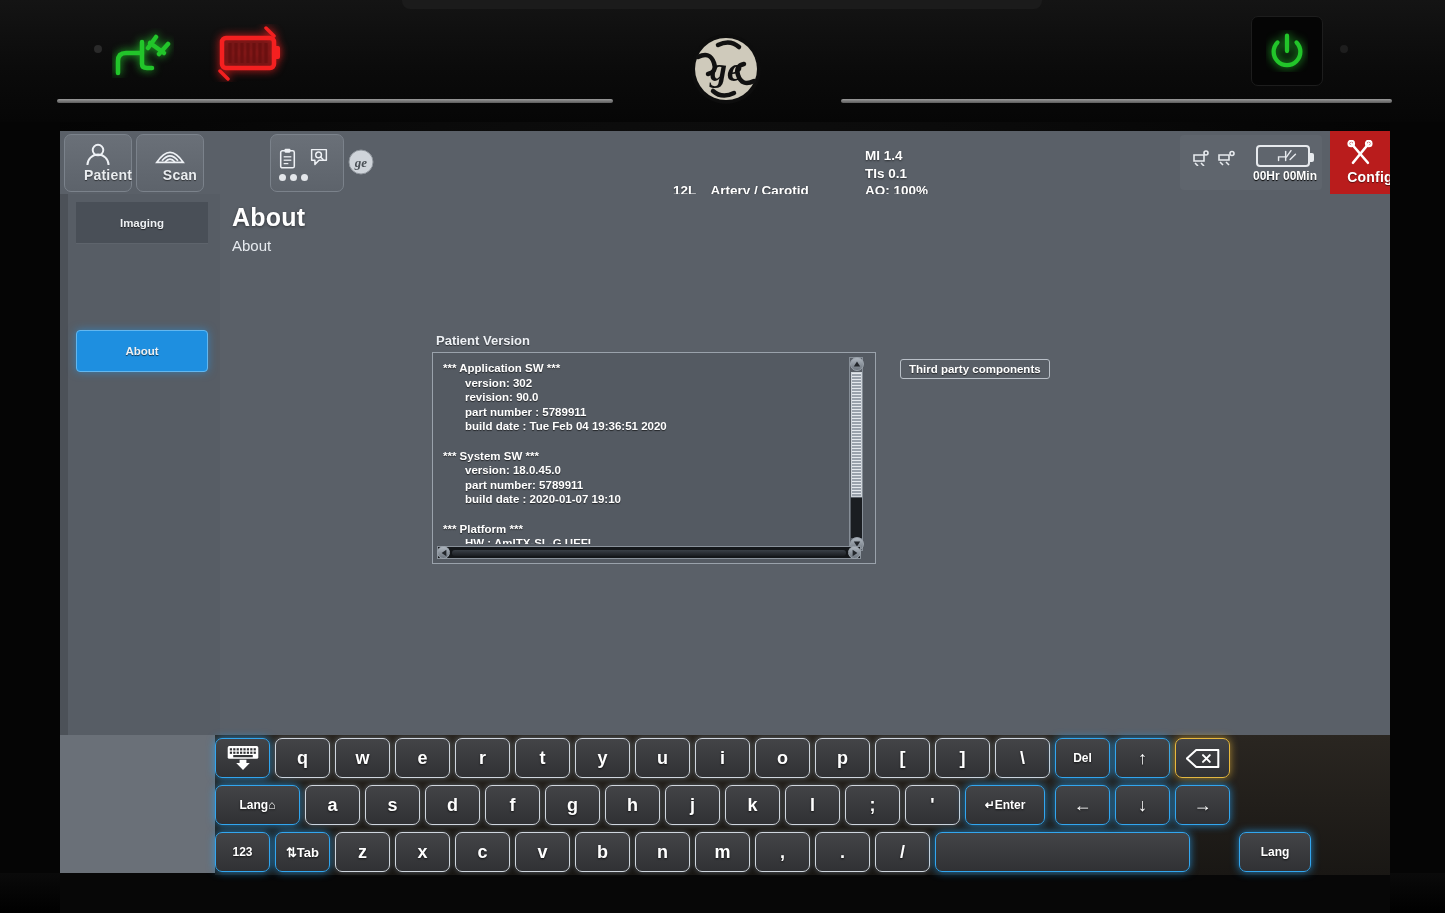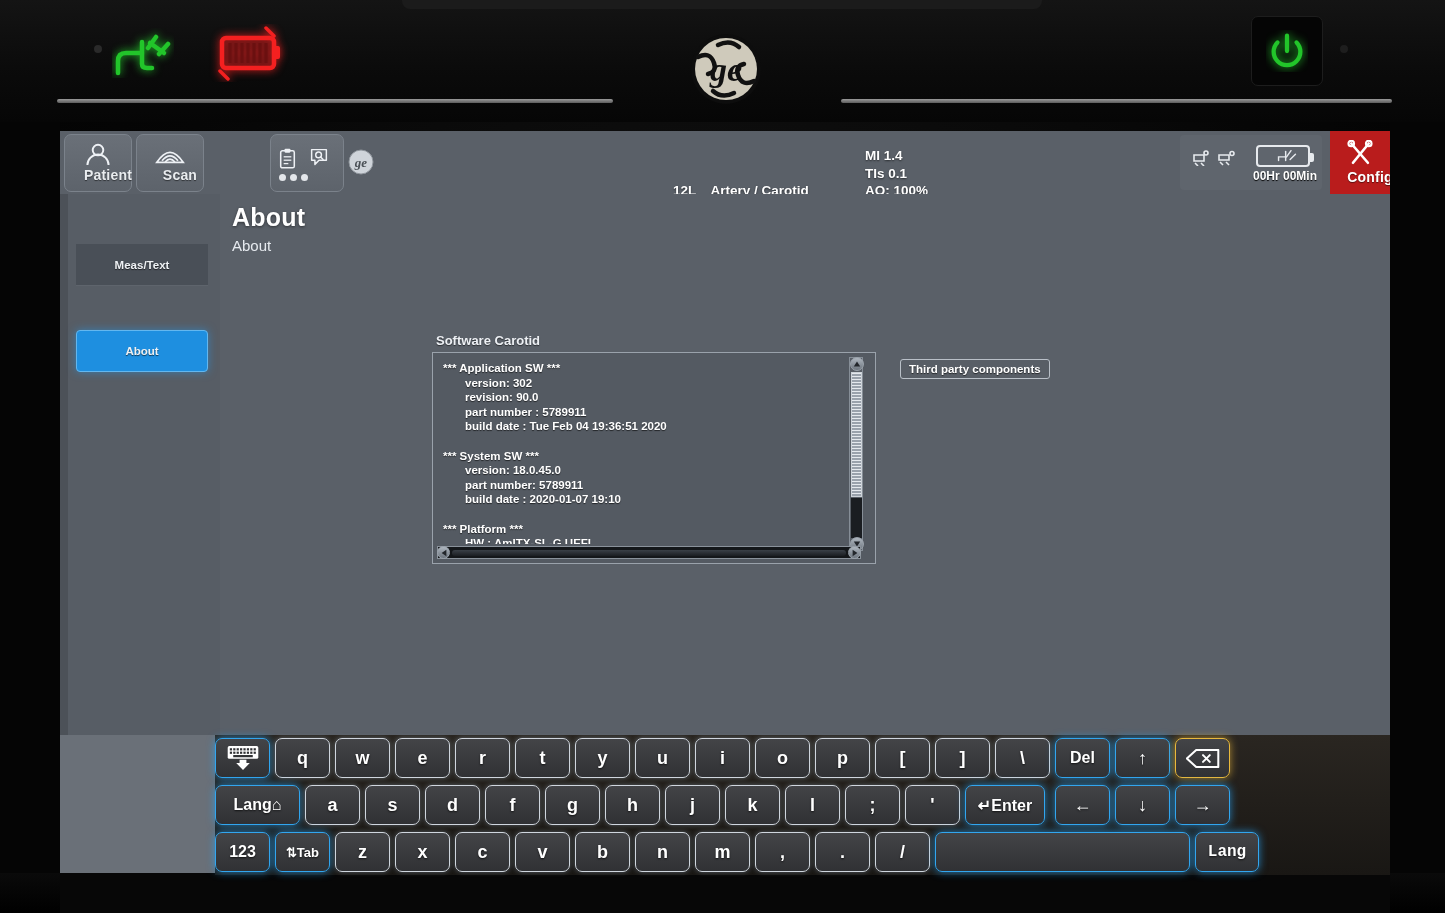--- a/index.html
+++ b/index.html
@@ -141,21 +141,21 @@
   #krow1 { top:3px; } #krow2 { top:50px; } #krow3 { top:97px; }
   .key { position:absolute; height:40px; border-radius:7px;
     background:linear-gradient(180deg,#434447 0%,#303134 100%);
     border:1px solid #cfd6de;
     box-shadow:0 0 5px rgba(190,215,240,.35);
     display:flex; align-items:center; justify-content:center;
     color:#fff; font-size:18px; font-weight:700;
     text-shadow:0 1px 2px rgba(0,0,0,.7); }
   .key.blue { border-color:#32a6ef; box-shadow:0 0 9px rgba(40,160,240,.75); }
   .key.gold { border-color:#e9b93c; box-shadow:0 0 9px rgba(230,180,60,.7); }
-  .key.small { font-size:16px; }
+  .key.small { font-size:12px; }
   .key.tiny { font-size:13px; }
 
   
   .bezel-bottom { position:absolute; left:0; top:873px; width:1445px; height:40px;
     background:linear-gradient(180deg,#0a0a0a,#000); }
   .side-left { position:absolute; left:0; top:122px; width:60px; height:791px; background:#050505; }
   .side-right { position:absolute; left:1390px; top:122px; width:55px; height:791px; background:#050505; }
   .screen-bottom-strip { position:absolute; left:60px; top:873px; width:1330px; height:40px; background:#070707; }
   .panel-below { position:absolute; left:60px; top:735px; width:155px; height:138px; background:#6a7078; }
 </style>
@@ -336,33 +336,33 @@
             <path d="M27 4 L9 26"></path>
           </g>
           <circle cx="7" cy="4" r="3.2" fill="none" stroke="#fff" stroke-width="2.4"></circle>
           <circle cx="27" cy="4" r="3.2" fill="none" stroke="#fff" stroke-width="2.4"></circle>
         </svg>
         <div class="tile-label">Config</div>
       </div>
     </div>
 
     <div class="sidebar">
-      <div class="side-item" style="top:50px">
-        <span>Meas/Text</span>
+      <div class="side-item" style="top:8px">
+        <span>Imaging</span>
         </div>
       <div class="side-item sel" style="top:136px">
         <span>About</span>
         </div>
     </div>
 
     <div class="content">
       <div id="page-title">About</div>
       <div id="page-sub">About</div>
 
-      <div class="group-label">Software Carotid</div>
+      <div class="group-label">Patient Version</div>
 
       <div class="textpanel">
         <div class="textarea-inner" id="sv-text"><div class="tp-line">*** Application SW ***</div><div class="tp-line indent">version: 302</div><div class="tp-line indent">revision: 90.0</div><div class="tp-line indent">part number : 5789911</div><div class="tp-line indent">build date : Tue Feb 04 19:36:51 2020</div><div class="tp-line tp-blank">&nbsp;</div><div class="tp-line">*** System SW ***</div><div class="tp-line indent">version: 18.0.45.0</div><div class="tp-line indent">part number: 5789911</div><div class="tp-line indent">build date : 2020-01-07 19:10</div><div class="tp-line tp-blank">&nbsp;</div><div class="tp-line">*** Platform ***</div><div class="tp-line indent">HW : AmITX-SL-G UEFI</div></div>
 
         <div class="vscroll">
           <div class="vs-arrow up">
             <svg viewBox="0 0 10 10" width="8" height="8">
                 <path d="M5 2 L9 8 L1 8 Z" fill="#22262b"></path>
               </svg>
           </div>
@@ -563,18 +563,18 @@
         </div>
         <div class="key" style="left: 600px; width: 55px;">
           <span>.</span>
         </div>
         <div class="key" style="left: 660px; width: 55px;">
           <span>/</span>
         </div>
         <div class="key blue" style="left: 720px; width: 255px;">
           <span></span>
         </div>
-        <div class="key blue small" style="left: 980px; width: 64px; font-family: Liberation Mono, monospace;">
+        <div class="key blue small" style="left: 1024px; width: 72px;">
           <span>Lang</span>
         </div>
       </div>
   </div>
 </div>
 
 </body></html>

